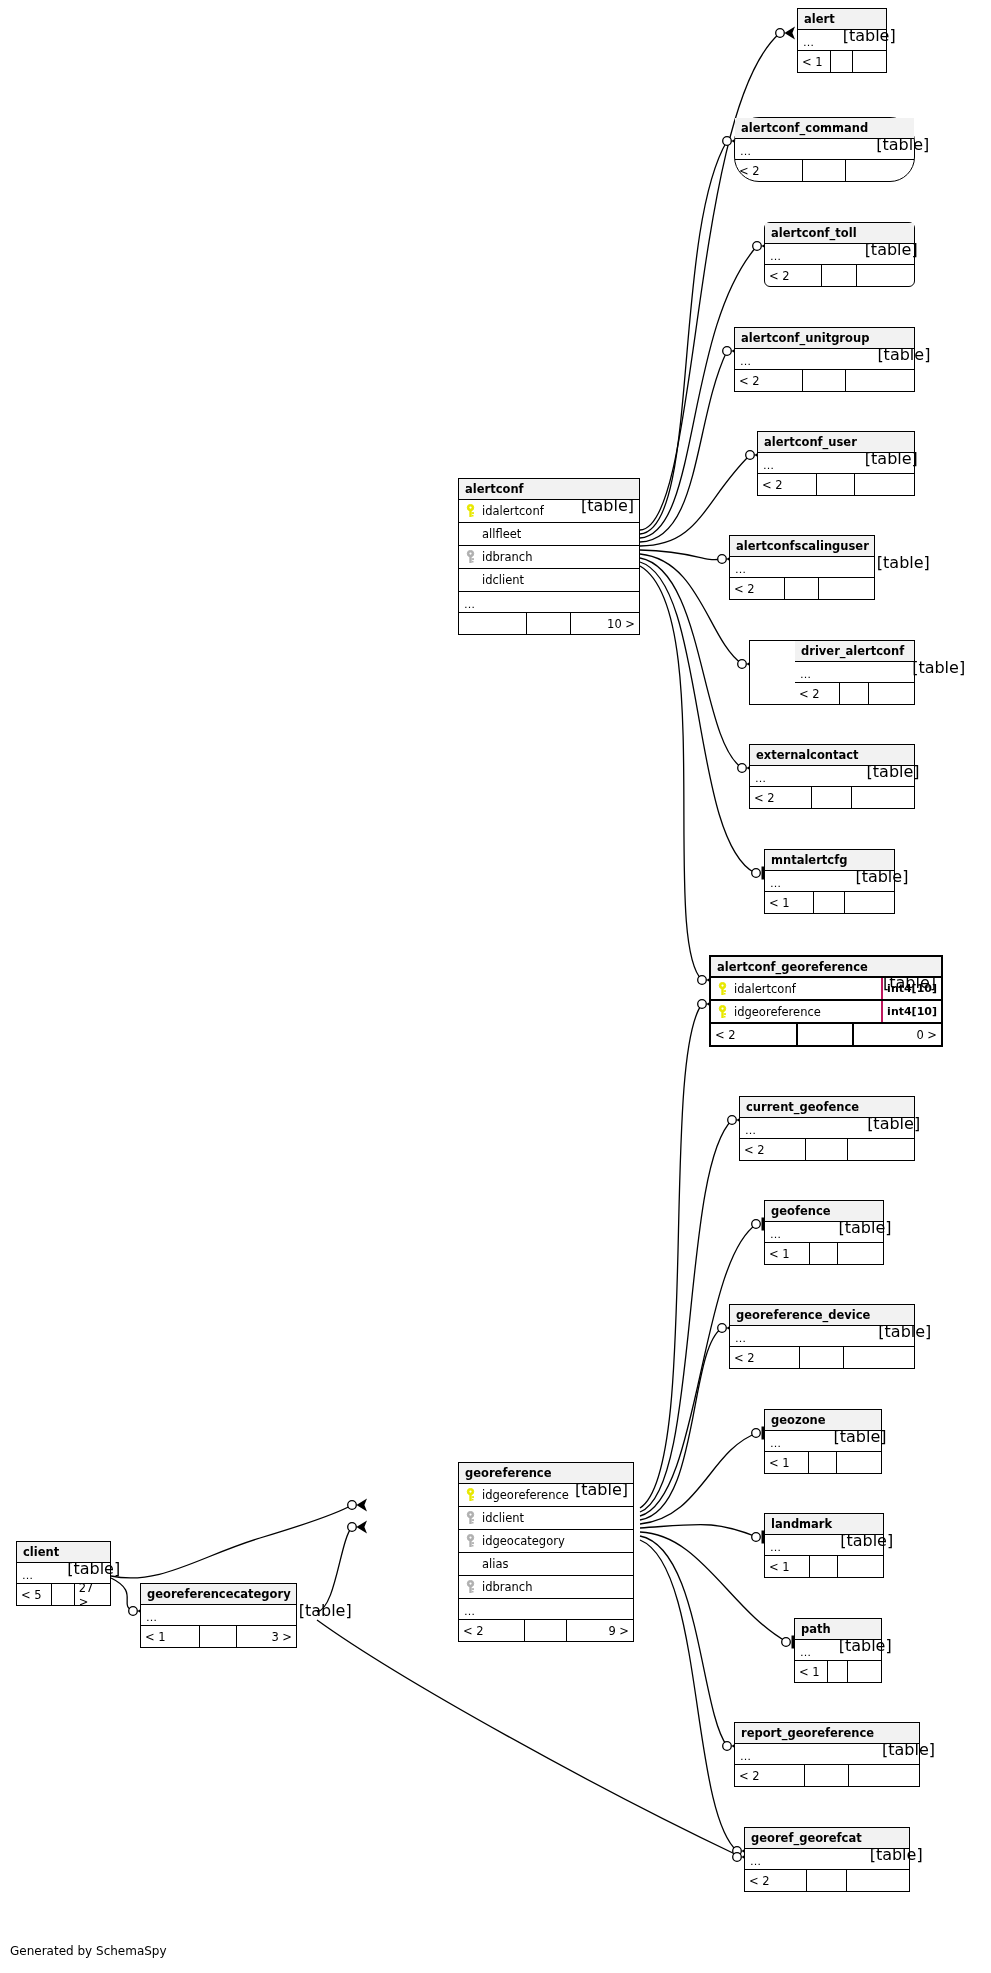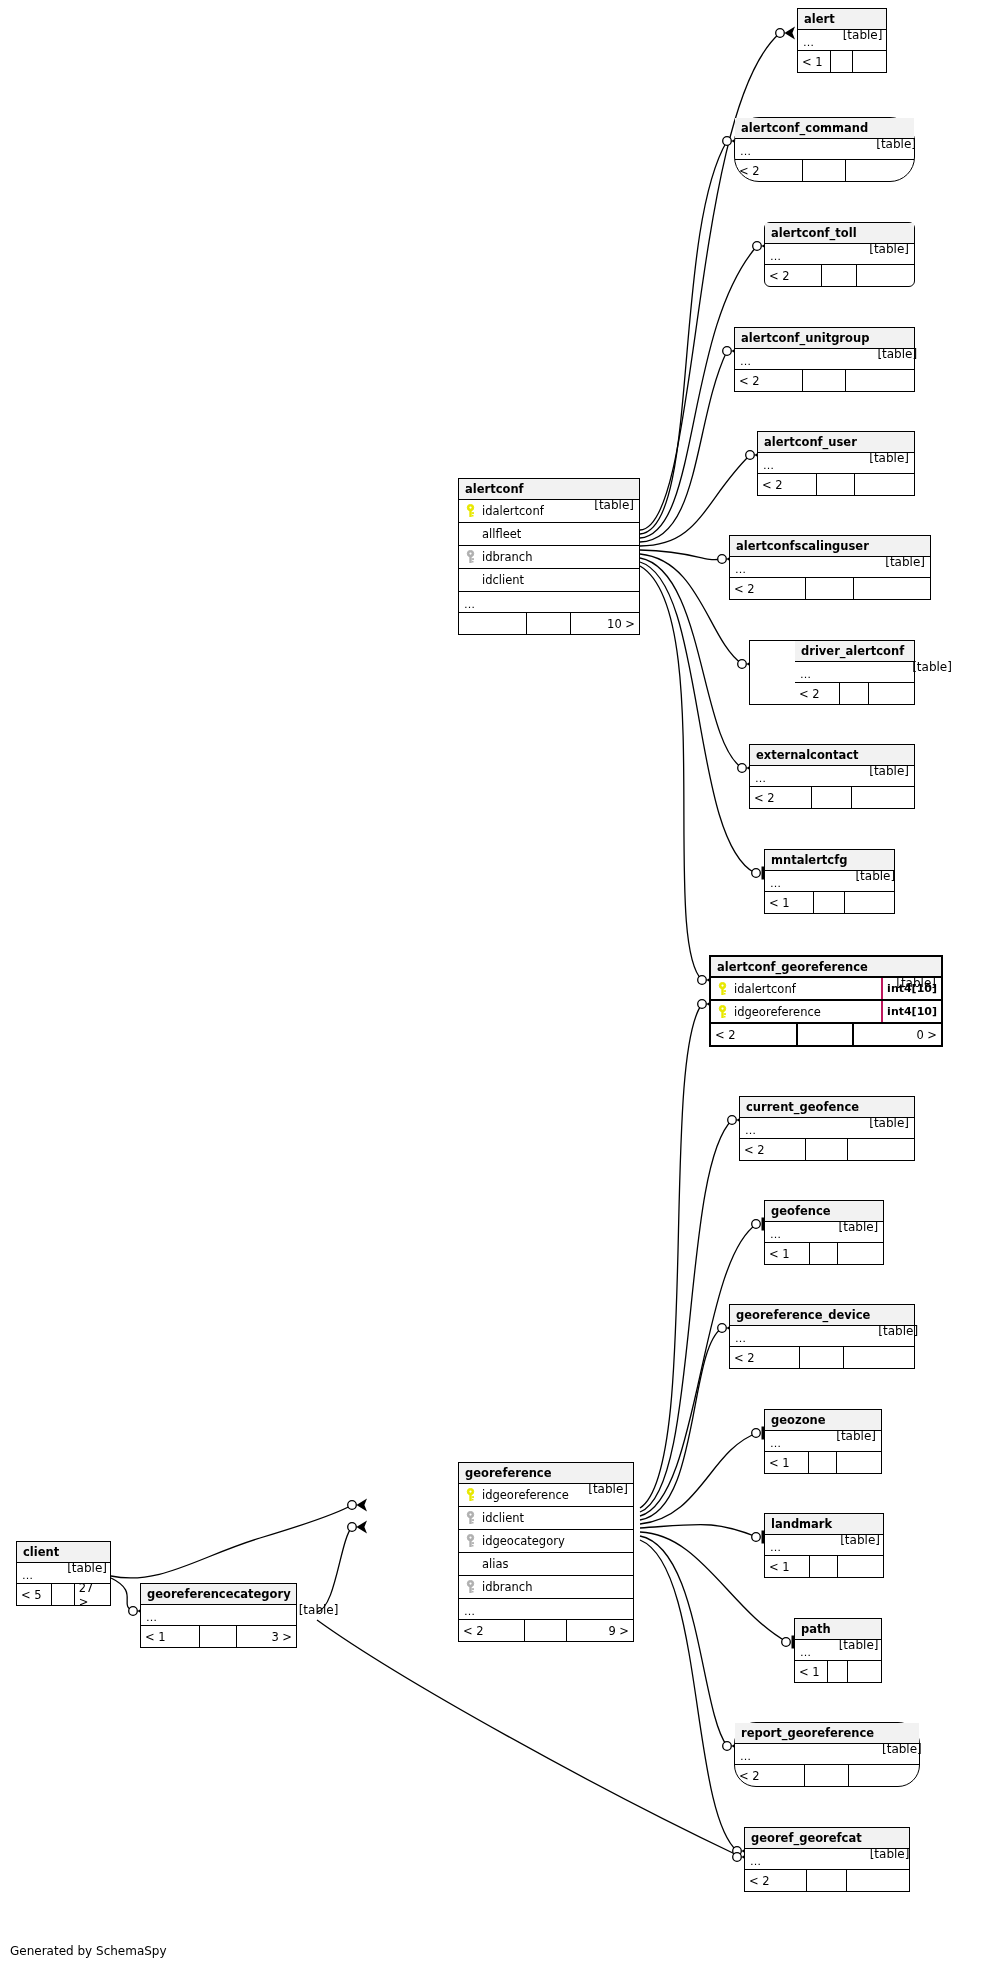--- a/index.html
+++ b/index.html
@@ -26,21 +26,21 @@
     box-sizing:border-box;
     display:flex;
     align-items:center;
     justify-content:space-between;
     height:21px;
     padding:0 5px 0 6px;
     white-space:nowrap;
   }
   .focus > .tbl-header{border-bottom:2px solid #000000;}
   .tbl-name{font-weight:bold;font-size:11.5px;letter-spacing:0px;text-align:center;}
-  .tbl-kind{font-size:12px;color:#000000;padding-left:8px;margin-top:32px;}
+  .tbl-kind{font-size:16px;color:#000000;padding-left:8px;margin-top:32px;}
 
   .tbl-row{
     height:23px;
     box-sizing:border-box;
     display:flex;
     align-items:center;
     border-bottom:1px solid #000000;
     white-space:nowrap;
   }
   .focus .tbl-row{border-bottom:2px solid #000000;}
@@ -238,21 +238,21 @@
         <span class="tbl-name">alertconf_user</span>
         <span class="tbl-kind">[table]</span>
       </div>
       <div class="ellipsis-row">…</div>
       <div class="tbl-footer">
         <span class="foot-cell foot-left">&lt; 2</span>
         <span class="foot-cell foot-mid"></span>
         <span class="foot-cell foot-right"></span>
       </div>
     </div>
-    <div class="table-node" style="left: 729px; top: 535px; width: 202px;">
+    <div class="table-node" style="left: 729px; top: 535px; width: 146px;">
       <div class="tbl-header">
         <span class="tbl-name">alertconfscalinguser</span>
         <span class="tbl-kind">[table]</span>
       </div>
       <div class="ellipsis-row">…</div>
       <div class="tbl-footer">
         <span class="foot-cell foot-left">&lt; 2</span>
         <span class="foot-cell foot-mid"></span>
         <span class="foot-cell foot-right"></span>
       </div>
@@ -443,21 +443,21 @@
         <span class="tbl-name">path</span>
         <span class="tbl-kind">[table]</span>
       </div>
       <div class="ellipsis-row">…</div>
       <div class="tbl-footer">
         <span class="foot-cell foot-left">&lt; 1</span>
         <span class="foot-cell foot-mid"></span>
         <span class="foot-cell foot-right"></span>
       </div>
     </div>
-    <div class="table-node" style="left: 734px; top: 1722px; width: 186px; border-radius: 22px;">
+    <div class="table-node" style="left: 734px; top: 1722px; width: 186px;">
       <div class="tbl-header">
         <span class="tbl-name">report_georeference</span>
         <span class="tbl-kind">[table]</span>
       </div>
       <div class="ellipsis-row">…</div>
       <div class="tbl-footer">
         <span class="foot-cell foot-left">&lt; 2</span>
         <span class="foot-cell foot-mid"></span>
         <span class="foot-cell foot-right"></span>
       </div>

